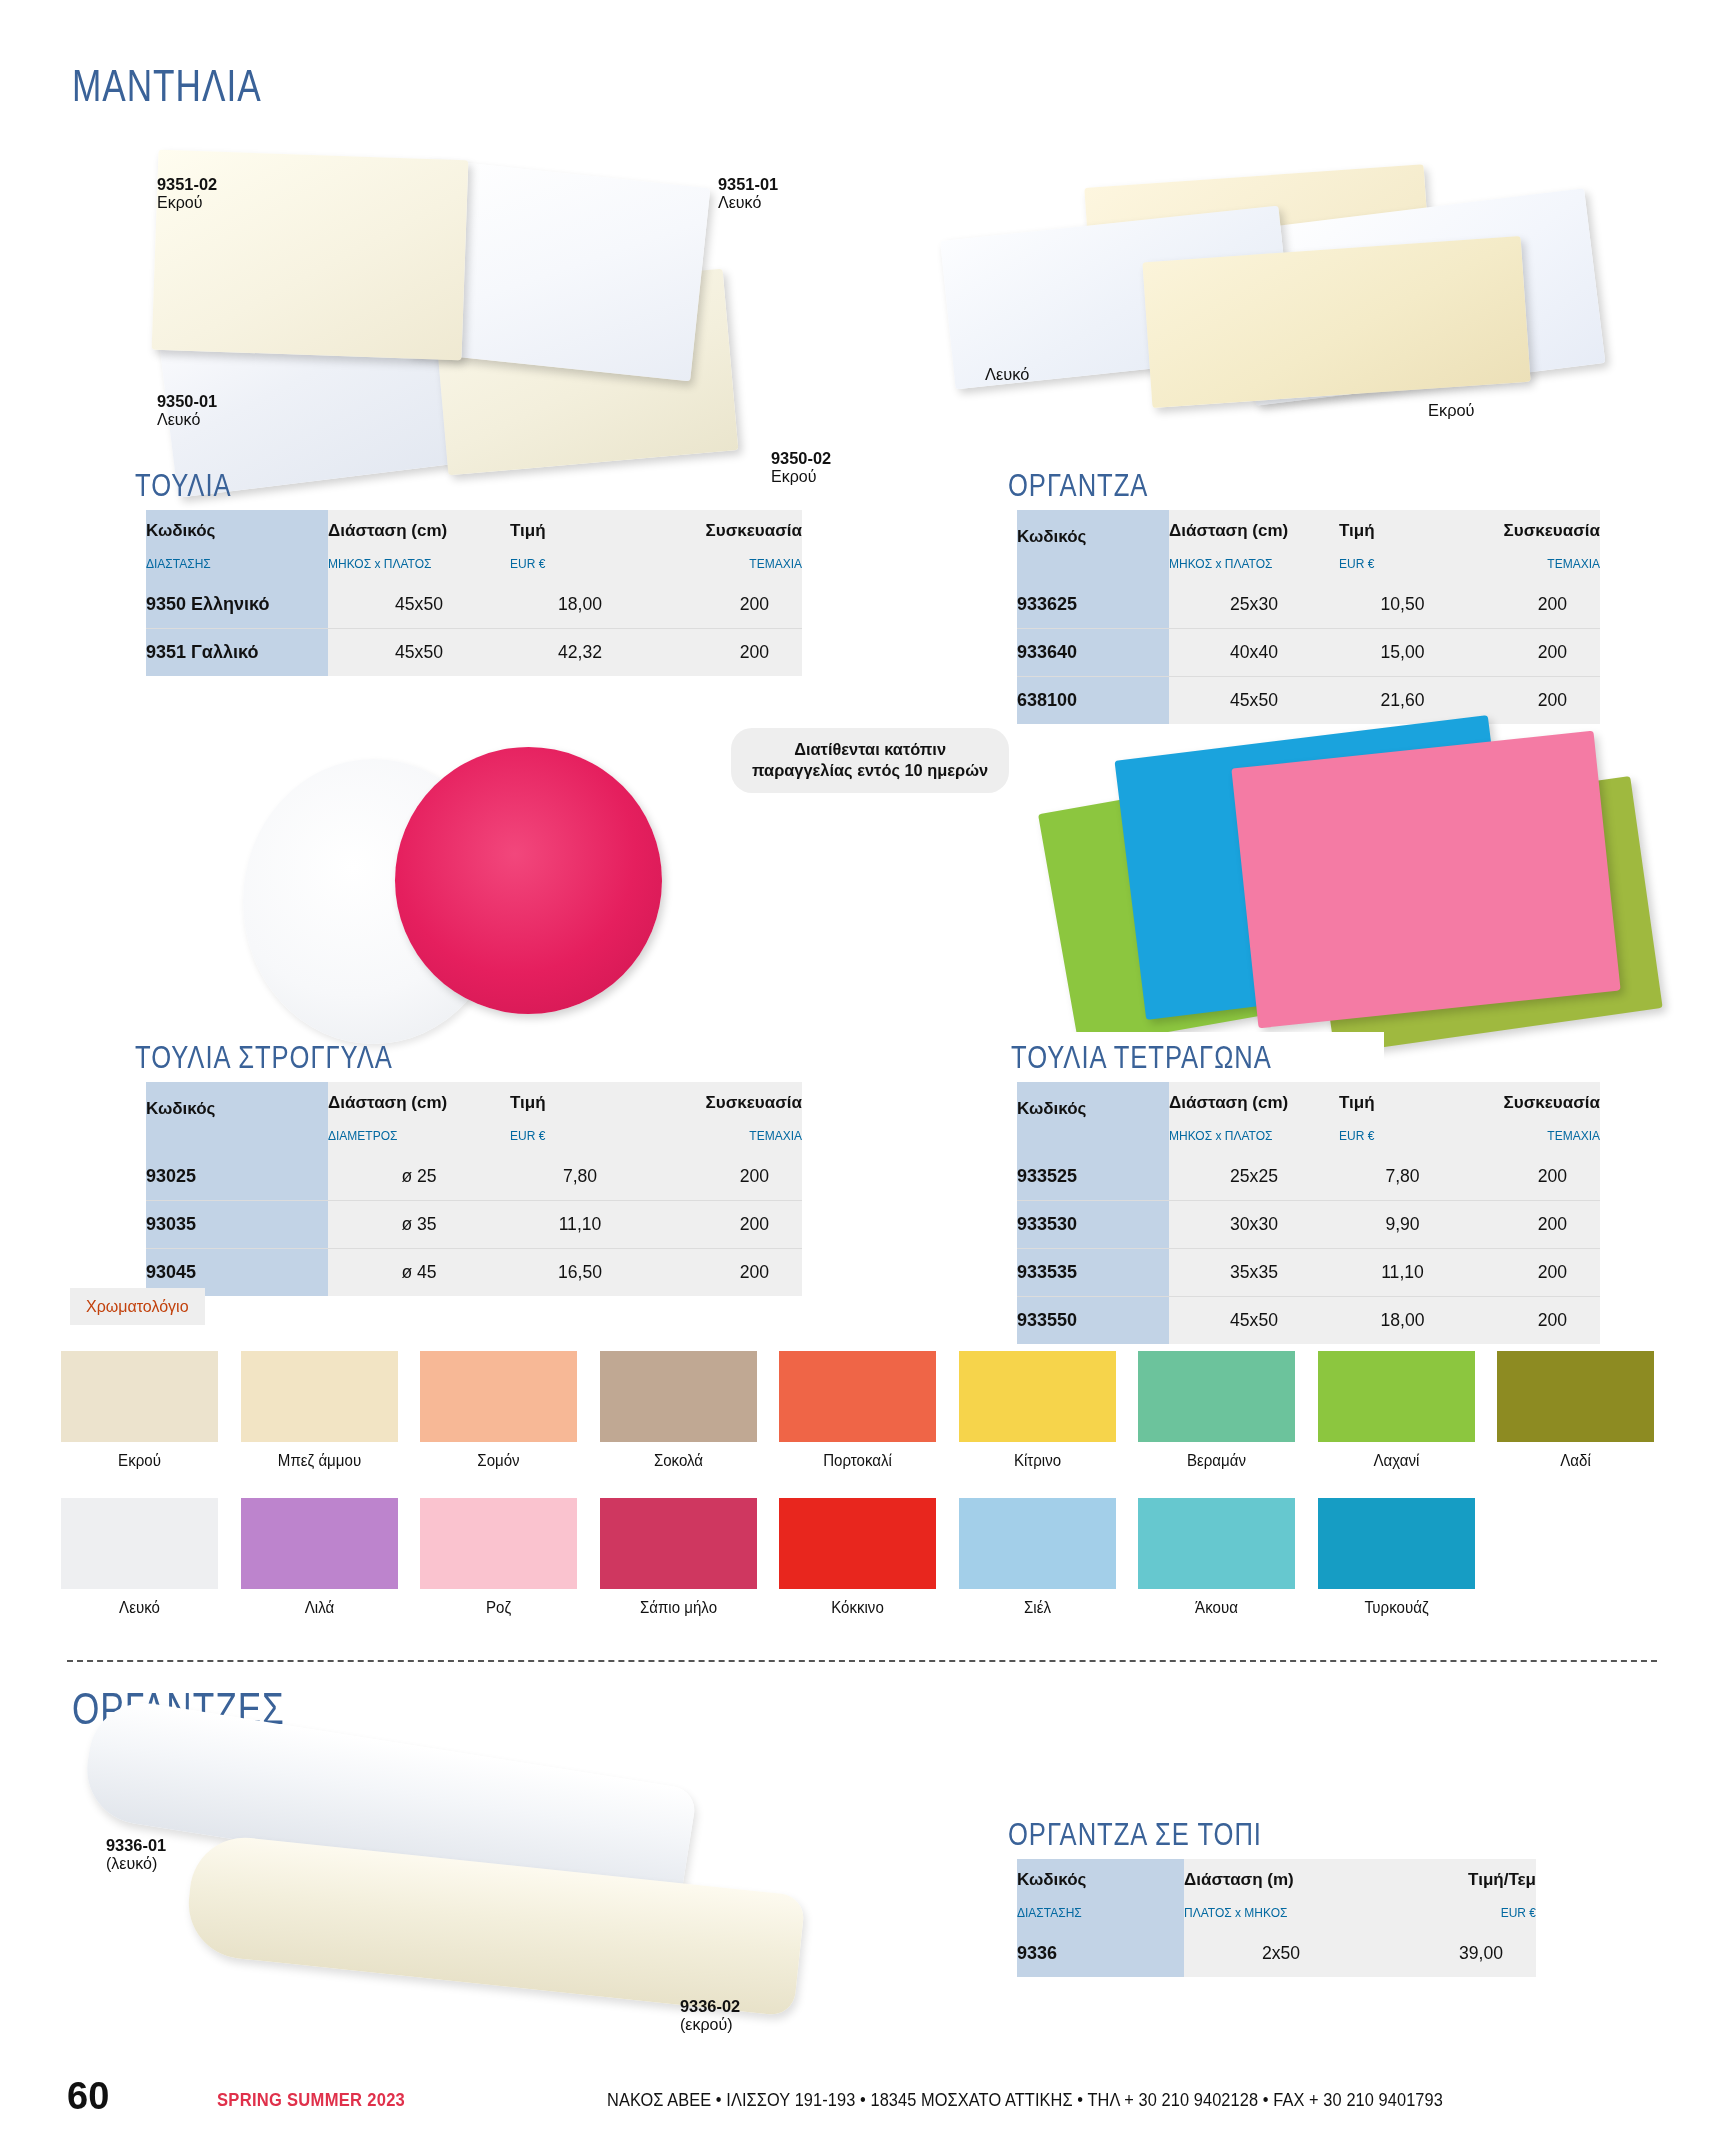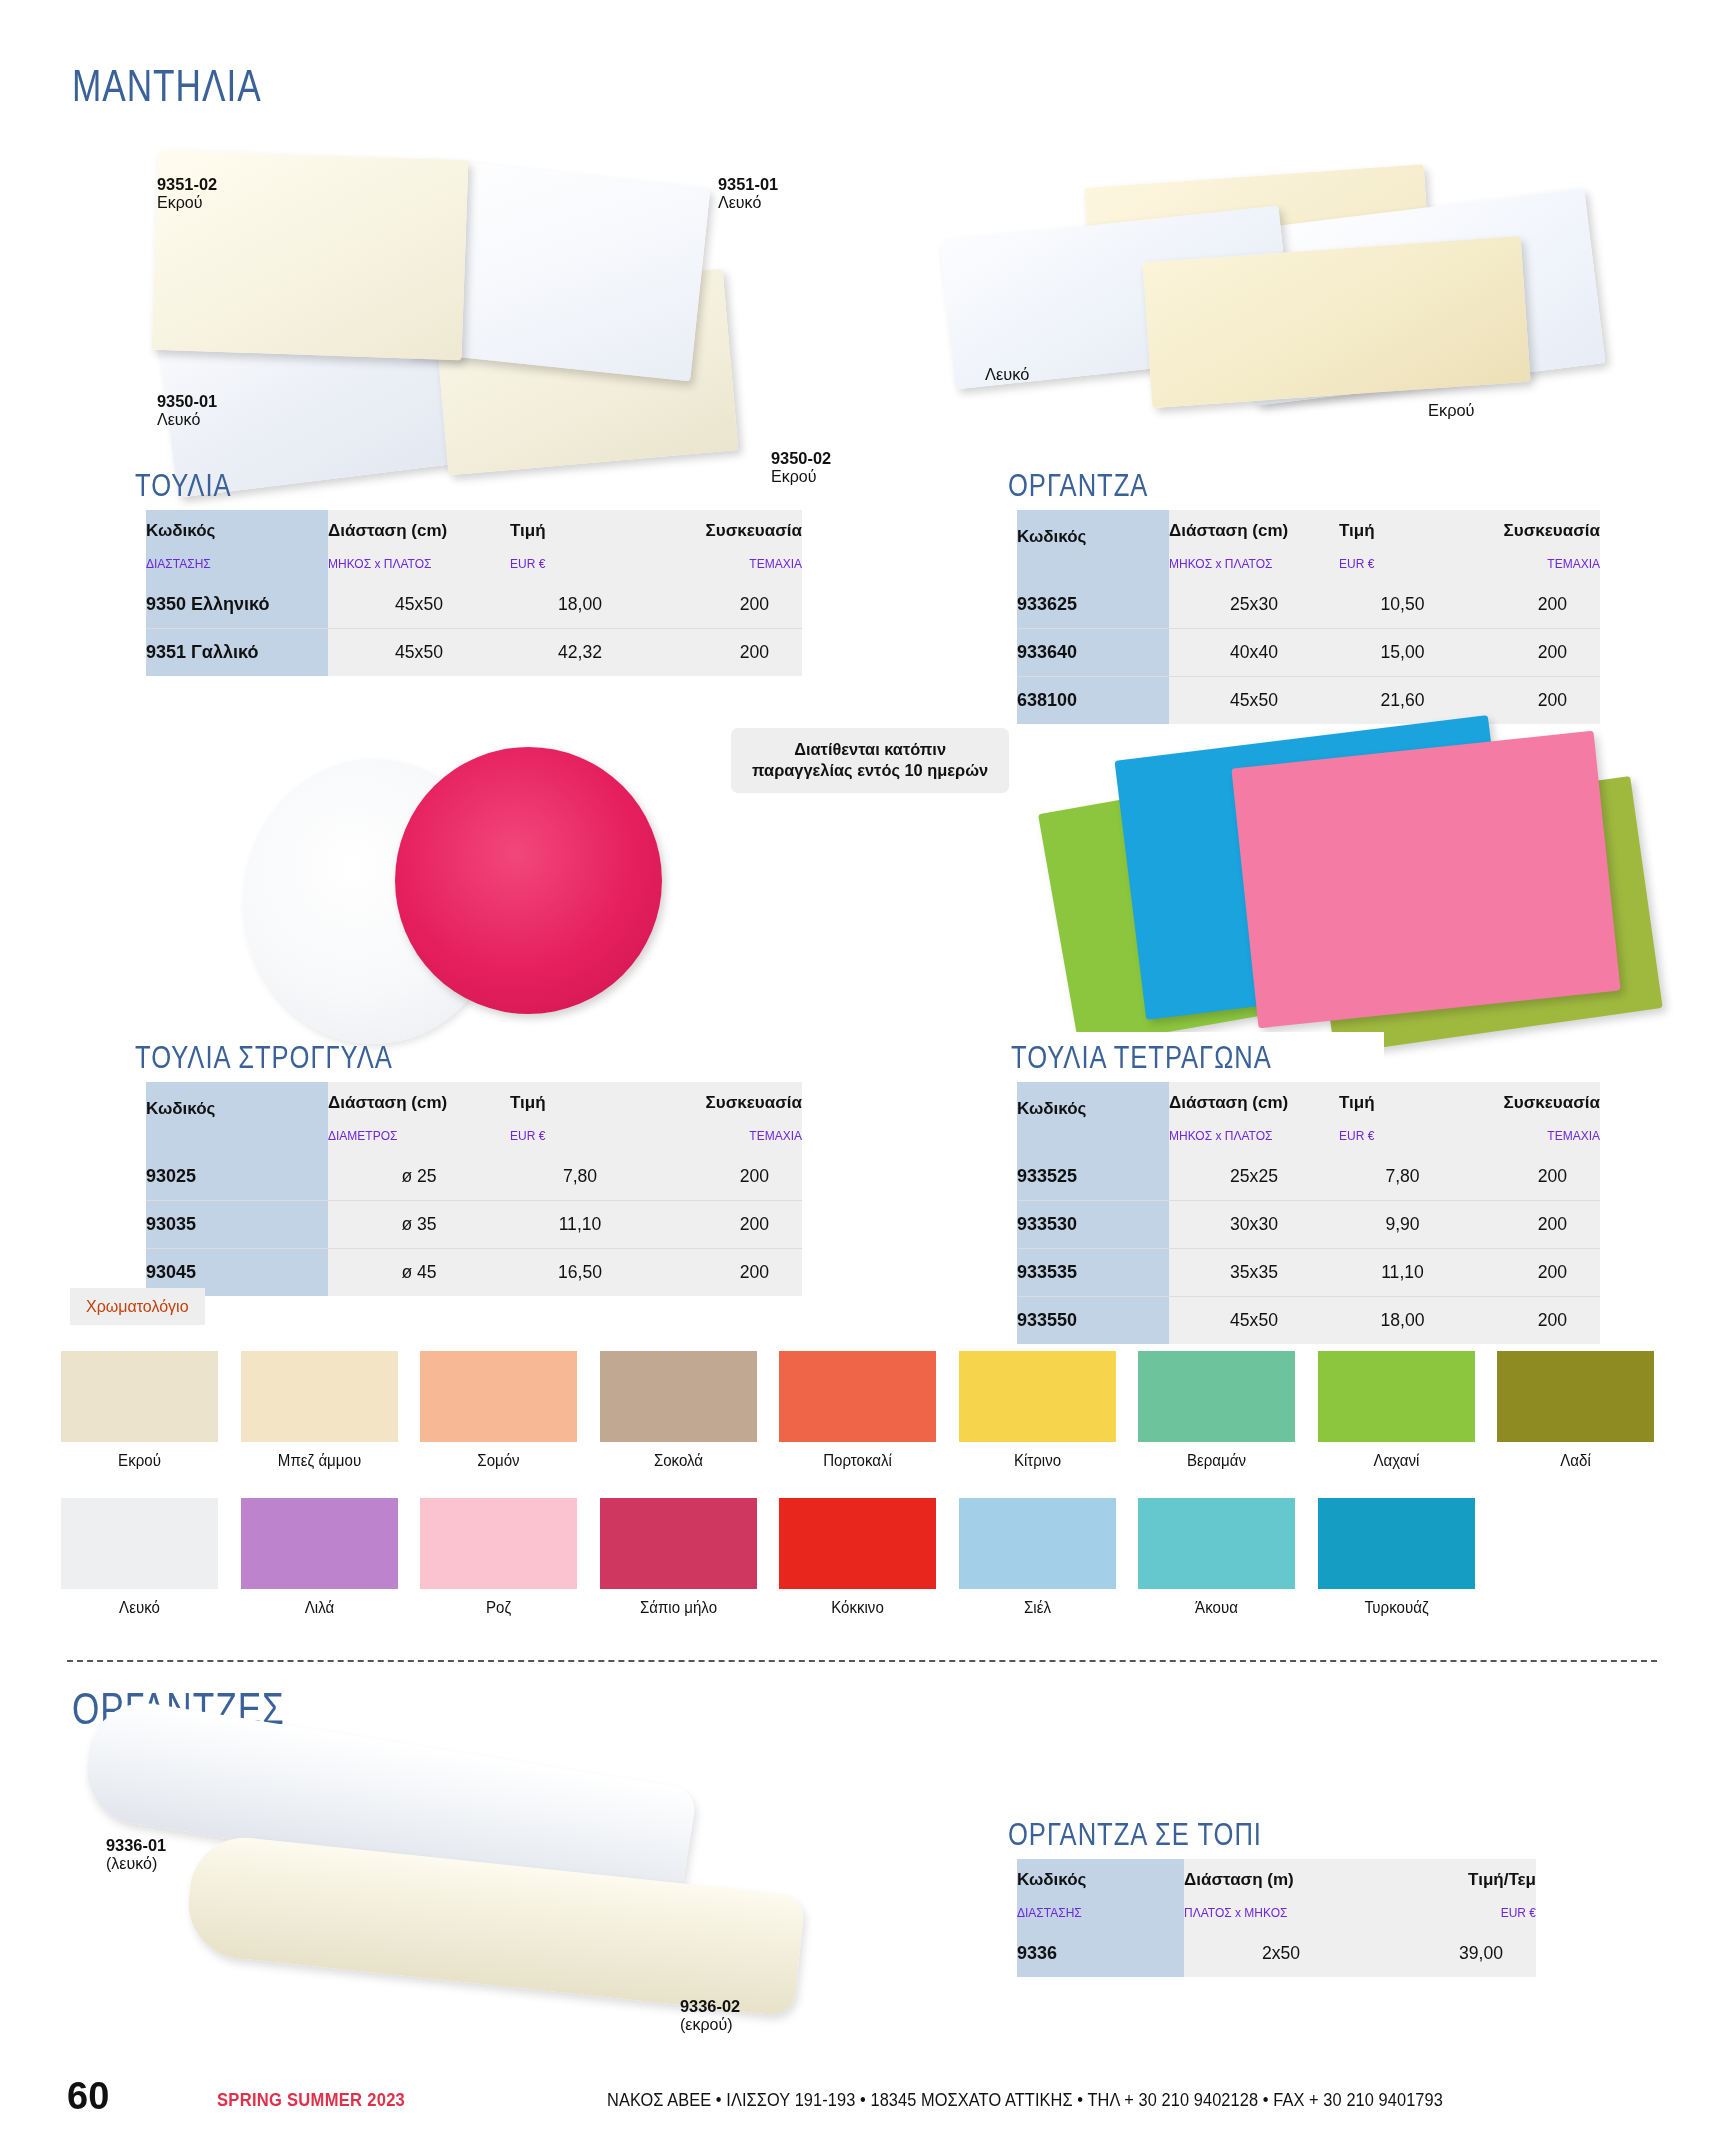--- a/index.html
+++ b/index.html
@@ -20,40 +20,40 @@
   }
   .sec-title.big{font-size:44px;}
   .sec-title.mid{font-size:32px;}
 
   
   .ptable{border-collapse:collapse;table-layout:fixed;background:#efefef;}
   .ptable td,.ptable th{padding:0;margin:0;vertical-align:middle;}
   .codecol{background:#c2d3e6;}
   .hdr-row td{height:58px;padding-top:7.3px;padding-bottom:6px;}
   .h-main{font-size:17px;font-weight:700;color:#111;line-height:1.05;white-space:nowrap;}
-  .h-sub{font-size:12px;font-weight:400;color:#6d28d9;line-height:1.1;margin-top:18px;white-space:nowrap;}
+  .h-sub{font-size:12px;font-weight:400;color:#0369a1;line-height:1.1;margin-top:18px;white-space:nowrap;}
   .data-row td{height:47px;border-top:0.6px solid #dcdcdc;}
   .data-row.first td{border-top:none;}
   .cell-code{font-size:18px;font-weight:700;color:#111;padding-left:29px;text-align:left;white-space:nowrap;}
   .cell-val{font-size:17.6px;font-weight:400;color:#111;text-align:center;}
   .cell-val.r{text-align:right;padding-right:33px;}
   .th-left{padding-left:29px;text-align:left;}
   .th-c{text-align:left;}
   .th-r{text-align:right;padding-right:33px;}
 
   
   .photo{position:absolute;}
   .nap{position:absolute;border-radius:3.6px;box-shadow:3.6px 4.9px 8.5px rgba(0,0,0,.18);}
   .lbl-code{font-size:16.4px;font-weight:700;color:#111;line-height:1.15;white-space:nowrap;}
   .lbl-col{font-size:16px;font-weight:400;color:#111;line-height:1.15;white-space:nowrap;}
   .lbl-onphoto{font-size:16.4px;font-weight:400;color:#111;white-space:nowrap;}
 
   
   .note{
-    background:#eeeeee;border-radius:7px;padding:11px 20.6px;
+    background:#eeeeee;border-radius:21px;padding:11px 20.6px;
     font-size:16.4px;font-weight:700;color:#111;text-align:center;line-height:1.3;
   }
 
   
   .chip-title{background:#eeeeee;font-size:16px;color:#c2410c;padding:9.7px 16px;display:inline-block;}
   .swatch{width:157px;height:91px;}
   .swatch-label{font-size:16.4px;color:#111;text-align:center;margin-top:9px;white-space:nowrap;
     transform:scaleX(.92);}
 
   

